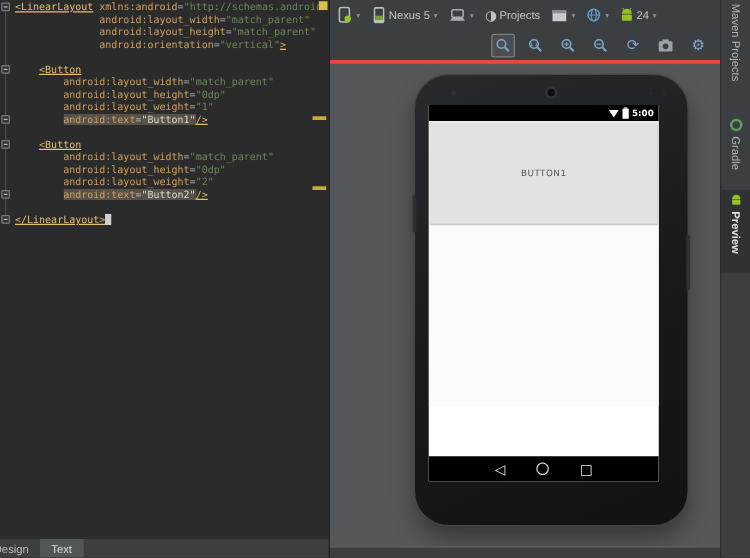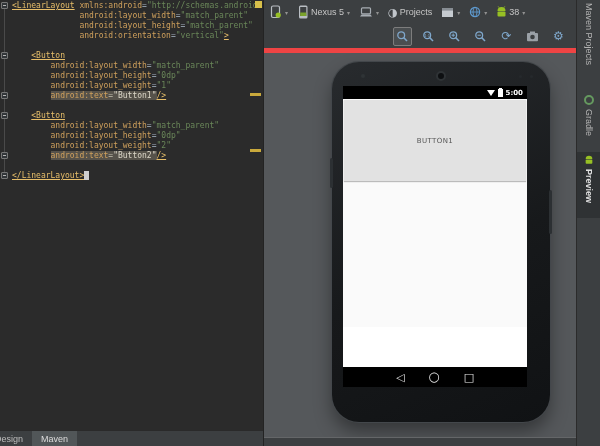--- a/index.html
+++ b/index.html
@@ -37,21 +37,21 @@
   
   #preview-pane { position:absolute; left:263px; top:0; width:313px; height:446px; background:#3c3f41; border-left:1px solid #232323; }
   #ptb-row1 { height:24px; display:flex; align-items:center; padding-left:5px; gap:9px; }
   #ptb-row2 { height:24px; display:flex; align-items:center; justify-content:flex-end; padding-right:8px; gap:7px; }
   .tb-item { display:flex; align-items:center; gap:2px; font-size:9px; color:#c6c6c6; cursor:default; }
   .dd { font-size:6px; color:#929292; margin-left:1px; }
   .zoombox { display:flex; align-items:center; justify-content:center; width:19px; height:19px; }
   .zoombox.selected { border:1px solid #7d7d7d; background:#4a4e50; border-radius:2px; }
   .glyph-blue { color:#7fa7cb; font-family:"DejaVu Sans",sans-serif; }
 
-  #preview-canvas { position:absolute; left:0; top:48px; width:313px; height:389px; background:#55585b; border-top:5px solid #ef4444; }
+  #preview-canvas { position:absolute; left:0; top:48px; width:313px; height:389px; background:#55585b; border-top:3px solid #ef4444; }
   #preview-bottom { position:absolute; left:0; top:437px; width:313px; height:9px; background:#3c3f41; border-top:1px solid #646668; }
 
   
   #phone { position:absolute; left:68px; top:9px; width:218px; height:360px; border-radius:27px;
            background:linear-gradient(155deg,#282b2e 0%,#17191b 55%,#101214 100%);
            box-shadow:0 0 0 1px #43474b, 0 10px 18px rgba(0,0,0,.38); }
   #earpiece { position:absolute; left:50%; margin-left:-5px; top:9px; width:10px; height:10px; border-radius:50%; border:2px solid #2f3336; background:#0d0f11; }
   #front-camera { position:absolute; left:29px; top:12px; width:4px; height:4px; border-radius:50%; background:#2f3336; }
   .sensor-dot { position:absolute; top:13px; width:3px; height:3px; border-radius:50%; background:#26292c; }
   #phone-btn-right { position:absolute; right:-2px; top:128px; width:3px; height:44px; border-radius:2px; background:#2c3033; }
@@ -108,21 +108,21 @@
       </div>
     </div>
   <div id="code"><div class="code-line" style="padding-left: 0ch;"><span class="tk-tag">&lt;LinearLayout</span><span class="tk-plain"> </span><span class="tk-attr">xmlns:android</span><span class="tk-op">=</span><span class="tk-val">"http://schemas.android.c</span></div><div class="code-line" style="padding-left: 14ch;"><span class="tk-attr">android:layout_width</span><span class="tk-op">=</span><span class="tk-val">"match_parent"</span></div><div class="code-line" style="padding-left: 14ch;"><span class="tk-attr">android:layout_height</span><span class="tk-op">=</span><span class="tk-val">"match_parent"</span></div><div class="code-line" style="padding-left: 14ch;"><span class="tk-attr">android:orientation</span><span class="tk-op">=</span><span class="tk-val">"vertical"</span><span class="tk-tag">&gt;</span></div><div class="code-line" style="padding-left: 0ch;"></div><div class="code-line" style="padding-left: 4ch;"><span class="tk-tag">&lt;Button</span></div><div class="code-line" style="padding-left: 8ch;"><span class="tk-attr">android:layout_width</span><span class="tk-op">=</span><span class="tk-val">"match_parent"</span></div><div class="code-line" style="padding-left: 8ch;"><span class="tk-attr">android:layout_height</span><span class="tk-op">=</span><span class="tk-val">"0dp"</span></div><div class="code-line" style="padding-left: 8ch;"><span class="tk-attr">android:layout_weight</span><span class="tk-op">=</span><span class="tk-val">"1"</span></div><div class="code-line" style="padding-left: 8ch;"><span class="tk-hattr">android:text</span><span class="tk-hop">=</span><span class="tk-hval">"Button1"</span><span class="tk-tag">/&gt;</span></div><div class="code-line" style="padding-left: 0ch;"></div><div class="code-line" style="padding-left: 4ch;"><span class="tk-tag">&lt;Button</span></div><div class="code-line" style="padding-left: 8ch;"><span class="tk-attr">android:layout_width</span><span class="tk-op">=</span><span class="tk-val">"match_parent"</span></div><div class="code-line" style="padding-left: 8ch;"><span class="tk-attr">android:layout_height</span><span class="tk-op">=</span><span class="tk-val">"0dp"</span></div><div class="code-line" style="padding-left: 8ch;"><span class="tk-attr">android:layout_weight</span><span class="tk-op">=</span><span class="tk-val">"2"</span></div><div class="code-line" style="padding-left: 8ch;"><span class="tk-hattr">android:text</span><span class="tk-hop">=</span><span class="tk-hval">"Button2"</span><span class="tk-tag">/&gt;</span></div><div class="code-line" style="padding-left: 0ch;"></div><div class="code-line" style="padding-left: 0ch;"><span class="tk-tag">&lt;/LinearLayout&gt;</span><span class="tk-cursor"></span></div></div>
   <div id="stripe-corner"></div>
   <div class="stripe-mark" style="top:93px"></div>
   <div class="stripe-mark" style="top:149px"></div>
 </div>
 
 <div id="editor-tabbar">
   <div class="btab first">Design</div>
-  <div class="btab selected">Maven</div>
+  <div class="btab selected">Text</div>
 </div>
 
 <div id="preview-pane">
 
   <div id="ptb-row1">
     <div class="tb-item">
       <svg width="13" height="14" viewBox="0 0 13 14">
         <rect x="2.5" y="1" width="8" height="11.5" rx="1.5" fill="none" stroke="#b9bec3" stroke-width="1.2"></rect>
         <circle cx="9.2" cy="10" r="2.6" fill="#97c024"></circle>
       </svg>
@@ -169,21 +169,21 @@
       <span class="dd">▾</span>
     </div>
 
     <div class="tb-item">
       <svg width="11" height="12" viewBox="0 0 11 12">
         <path d="M1.5 5 A4 4 0 0 1 9.5 5 Z" fill="#97c024"></path>
         <line x1="3" y1="1.6" x2="2.2" y2="0.4" stroke="#97c024" stroke-width="0.9"></line>
         <line x1="8" y1="1.6" x2="8.8" y2="0.4" stroke="#97c024" stroke-width="0.9"></line>
         <rect x="1.5" y="5.6" width="8" height="5" rx="1" fill="#97c024"></rect>
       </svg>
-      <span>38</span>
+      <span>24</span>
       <span class="dd">▾</span>
     </div>
   </div>
 
   <div id="ptb-row2">
     <span class="zoombox selected">
       <svg width="13" height="13" viewBox="0 0 13 13">
         <circle cx="5.2" cy="5.2" r="3.4" fill="none" stroke="#7fa7cb" stroke-width="1.3"></circle>
         <line x1="7.8" y1="7.8" x2="11" y2="11" stroke="#7fa7cb" stroke-width="1.6"></line>
       </svg>

